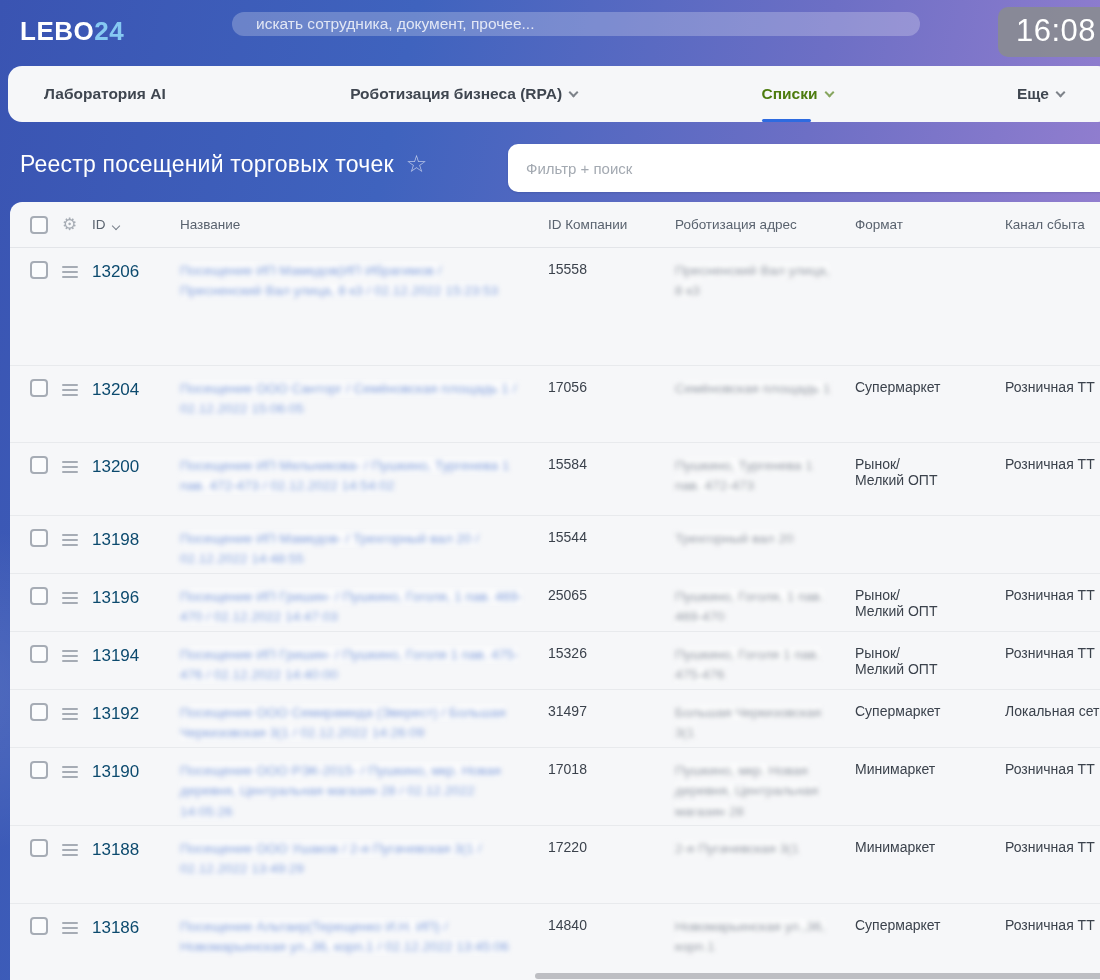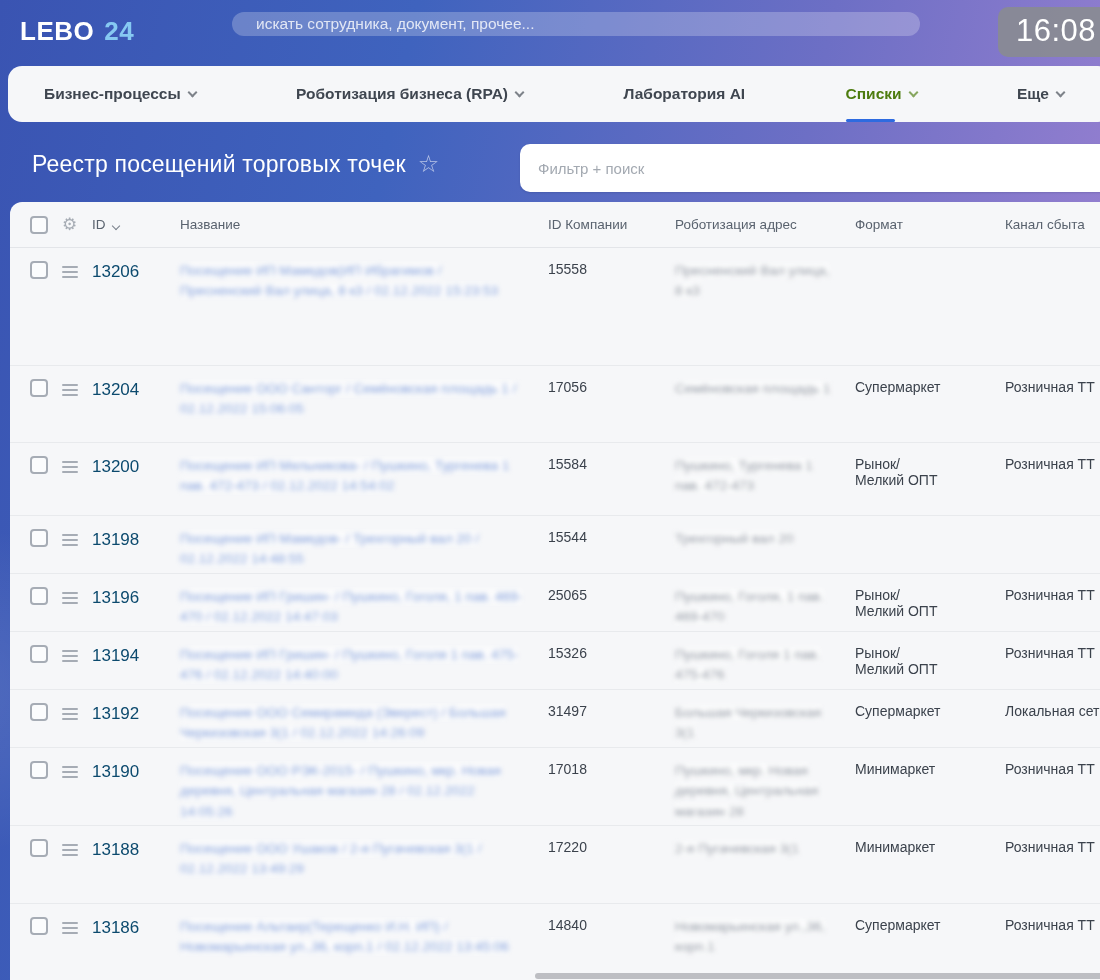--- a/index.html
+++ b/index.html
@@ -9,21 +9,21 @@
   .screen{
     position:relative; width:1100px; height:980px; overflow:hidden;
     background:
       radial-gradient(ellipse 340px 240px at -70px 690px, rgba(255,255,255,.12), transparent 70%),
       linear-gradient(102deg, #3a54b2 0%, #3f63be 32%, #6d6fc5 64%, #927ecf 88%, #9a81d2 100%);
   }
 
   
   .topbar{ position:absolute; top:0; left:0; right:0; height:64px; }
   .logo{ position:absolute; left:20px; top:16px; font-size:26px; font-weight:700; letter-spacing:.5px; color:#fff; }
-  .logo .accent{ color:#86c9f2; margin-left:10px; }
+  .logo .accent{ color:#86c9f2; margin-left:0; }
   .global-search{
     position:absolute; left:232px; top:12px; width:688px; height:24px;
     background:rgba(255,255,255,.24); border-radius:21px; display:flex; align-items:center;
   }
   .global-search input{
     width:100%; background:transparent; border:none; outline:none;
     font-family:inherit; font-size:15.5px; color:#fff; padding:0 24px;
   }
   .global-search input::placeholder{ color:rgba(255,255,255,.8); }
   .clock{
@@ -49,21 +49,21 @@
     content:""; position:absolute; left:0; bottom:0; height:3px;
     width:calc(100% - 22px); background:#2e6be0; border-radius:2px;
   }
   .chev{
     display:inline-block; width:7px; height:7px;
     border-right:2px solid currentColor; border-bottom:2px solid currentColor;
     transform:rotate(45deg);
   }
 
   
-  .title-row{ position:absolute; left:12px; top:138px; right:0; height:60px; }
+  .title-row{ position:absolute; left:0; top:138px; right:0; height:60px; }
   .page-title{
     position:absolute; left:20px; top:12px; font-size:23px; font-weight:400;
     color:#fff; letter-spacing:.2px; display:flex; align-items:center;
   }
   .star{ font-size:24px; color:rgba(255,255,255,.62); margin-left:12px; cursor:pointer; }
   .filter-box{
     position:absolute; left:508px; top:6px; right:-10px; height:48px;
     background:#fff; border-radius:10px; display:flex; align-items:center;
     box-shadow:0 1px 2px rgba(30,40,90,.18);
   }
@@ -142,29 +142,25 @@
       <span>LEBO</span><span class="accent">24</span>
     </div>
     <div class="global-search">
       <input type="text" placeholder="искать сотрудника, документ, прочее..." style="">
     </div>
     <div class="clock">16:08</div>
   </div>
 
   <nav class="navbar">
     <div class="nav-item">
-      <span>Бизнес-процессы</span>
-      <span class="chev"></span>
+      <span>Лаборатория AI</span>
     </div>
     <div class="nav-item">
       <span>Роботизация бизнеса (RPA)</span>
       <span class="chev"></span>
-    </div>
-    <div class="nav-item">
-      <span>Лаборатория AI</span>
     </div>
     <div class="nav-item active">
       <span>Списки</span>
       <span class="chev"></span>
     </div>
     <div class="nav-item">
       <span>Еще</span>
       <span class="chev"></span>
     </div>
   </nav>

